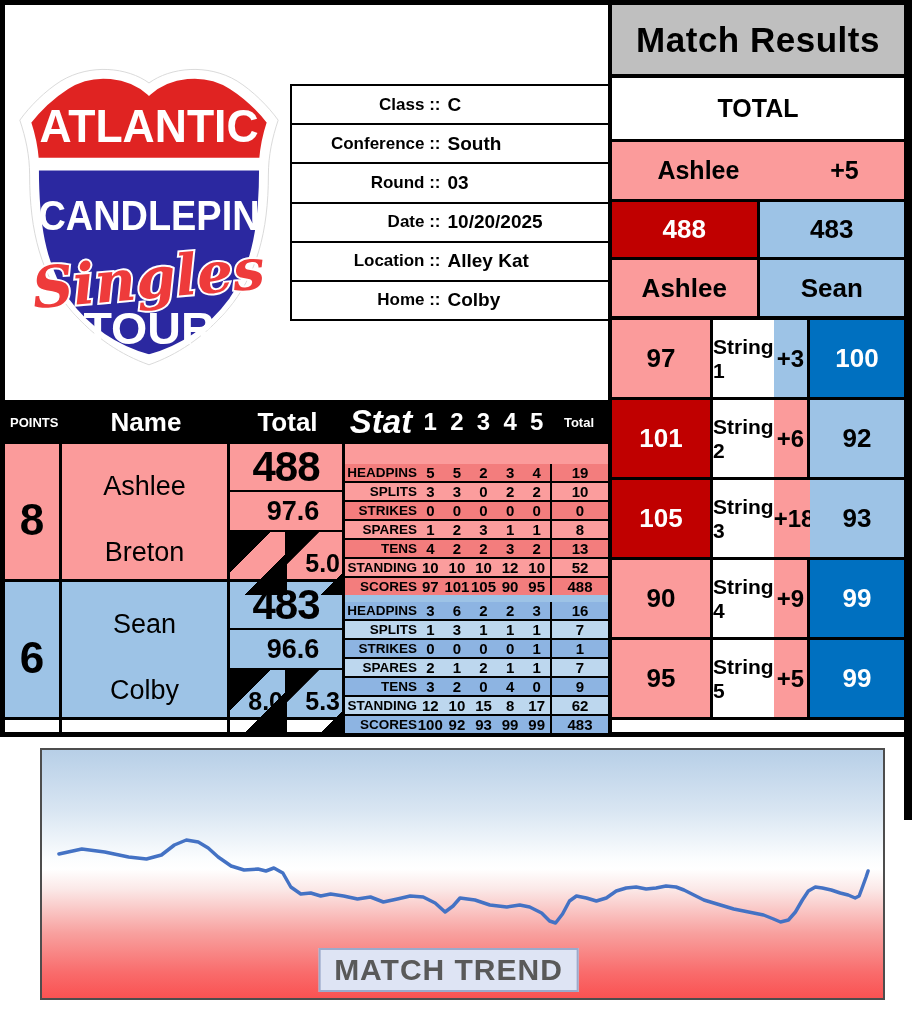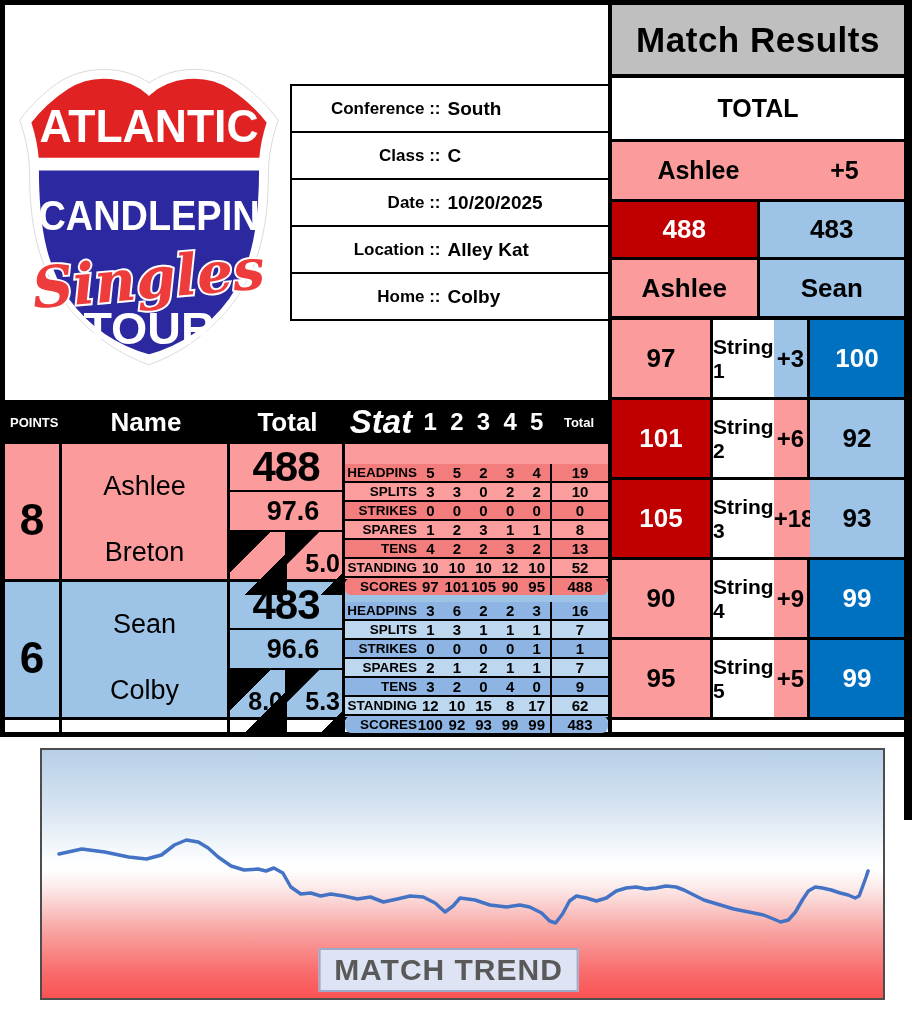--- a/index.html
+++ b/index.html
@@ -73,21 +73,21 @@
   .pb-big { height:48px; border-bottom:2px solid #000; display:flex; align-items:center; justify-content:center; font-size:42px; letter-spacing:-1px; }
   .pb-avg { height:40px; border-bottom:2px solid #000; display:flex; align-items:center; justify-content:center; font-size:27px;padding-left:14px; }
   .pb-boxes { flex:1; display:flex; }
   .pb-box { flex:1; display:flex; align-items:center; justify-content:flex-end; padding-right:2px; font-size:25px; }
   .pb-box:first-child { border-right:2px solid #000; }
   .box-l { background-image:linear-gradient(135deg,#000 34%,transparent 34.5%),linear-gradient(315deg,#000 34%,transparent 34.5%); }
   .box-r { background-image:linear-gradient(135deg,#000 27%,transparent 27.5%),linear-gradient(315deg,#000 18%,transparent 18.5%); }
 
   .stat-rows { display:flex; flex-direction:column;margin-top:20px; }
   .stat-row { flex:1; display:grid; grid-template-columns:72px repeat(5,1fr) 58px; align-items:center; border-bottom:2px solid #000; }
-  .stat-row:last-child { border-bottom:none;border-radius:6px; }
+  .stat-row:last-child { border-bottom:none; }
   .p0 .stat-row:nth-child(odd)  { background:#F37D7D; }
   .p0 .stat-row:nth-child(even) { background:#FB9D9D; }
   .p1 .stat-row:nth-child(odd)  { background:#8DB4E2; }
   .p1 .stat-row:nth-child(even) { background:#BDD7EE; }
   .stat-label { font-size:13.5px; text-align:right; white-space:nowrap; }
   .stat-val { font-size:15px; text-align:center; }
   .stat-total { font-size:15px; text-align:center; border-left:2px solid #000; align-self:stretch; display:flex; align-items:center; justify-content:center; }
 
   
   .trend { position:absolute; left:40px; top:748px; width:845px; height:252px;
@@ -114,26 +114,30 @@
       <path d="M25 105 L255 105 C255 160 249 204 224 240 C202 270 172 289 140 298 C108 289 78 270 56 240 C31 204 25 160 25 105 Z" fill="#2B28A0" stroke="#ffffff" stroke-width="5"></path>
       <text x="140" y="78" text-anchor="middle" font-size="47" font-weight="bold" font-family="Liberation Sans, sans-serif" fill="#ffffff" textLength="224" lengthAdjust="spacingAndGlyphs">ATLANTIC</text>
       <text x="140" y="168" text-anchor="middle" font-size="43" font-weight="bold" font-family="Liberation Sans, sans-serif" fill="#ffffff" textLength="226" lengthAdjust="spacingAndGlyphs">CANDLEPIN</text>
       <text x="140" y="238" text-anchor="middle" font-size="58" font-weight="bold" font-style="italic" font-family="DejaVu Serif, serif" fill="#EE3B3B" stroke="#ffffff" stroke-width="4" paint-order="stroke" transform="rotate(-5 140 225)">Singles</text>
       <text x="140" y="285" text-anchor="middle" font-size="45" font-weight="bold" font-family="Liberation Sans, sans-serif" fill="#ffffff" textLength="134" lengthAdjust="spacingAndGlyphs">TOUR</text>
     </svg>
   </div>
 
   <div class="info">
       <div class="info-row">
+       <span class="info-label">Class ::</span>
+       <span class="info-value">C</span>
+     </div>
+      <div class="info-row">
        <span class="info-label">Conference ::</span>
        <span class="info-value">South</span>
      </div>
       <div class="info-row">
-       <span class="info-label">Class ::</span>
-       <span class="info-value">C</span>
+       <span class="info-label">Round ::</span>
+       <span class="info-value">03</span>
      </div>
       <div class="info-row">
        <span class="info-label">Date ::</span>
        <span class="info-value">10/20/2025</span>
      </div>
       <div class="info-row">
        <span class="info-label">Location ::</span>
        <span class="info-value">Alley Kat</span>
      </div>
       <div class="info-row">

